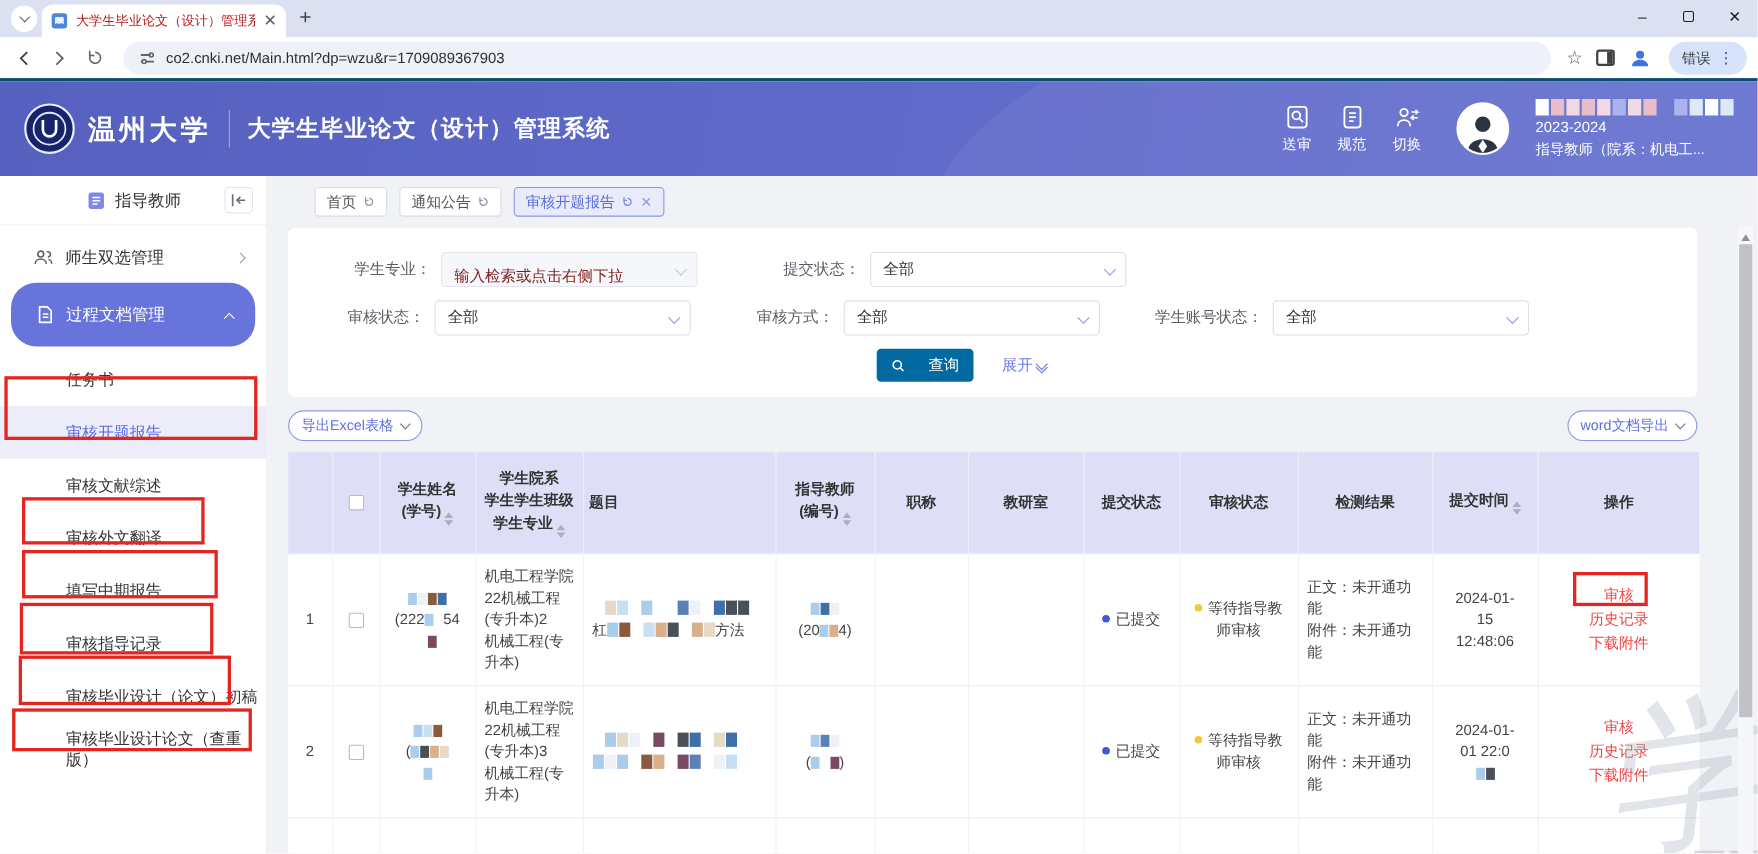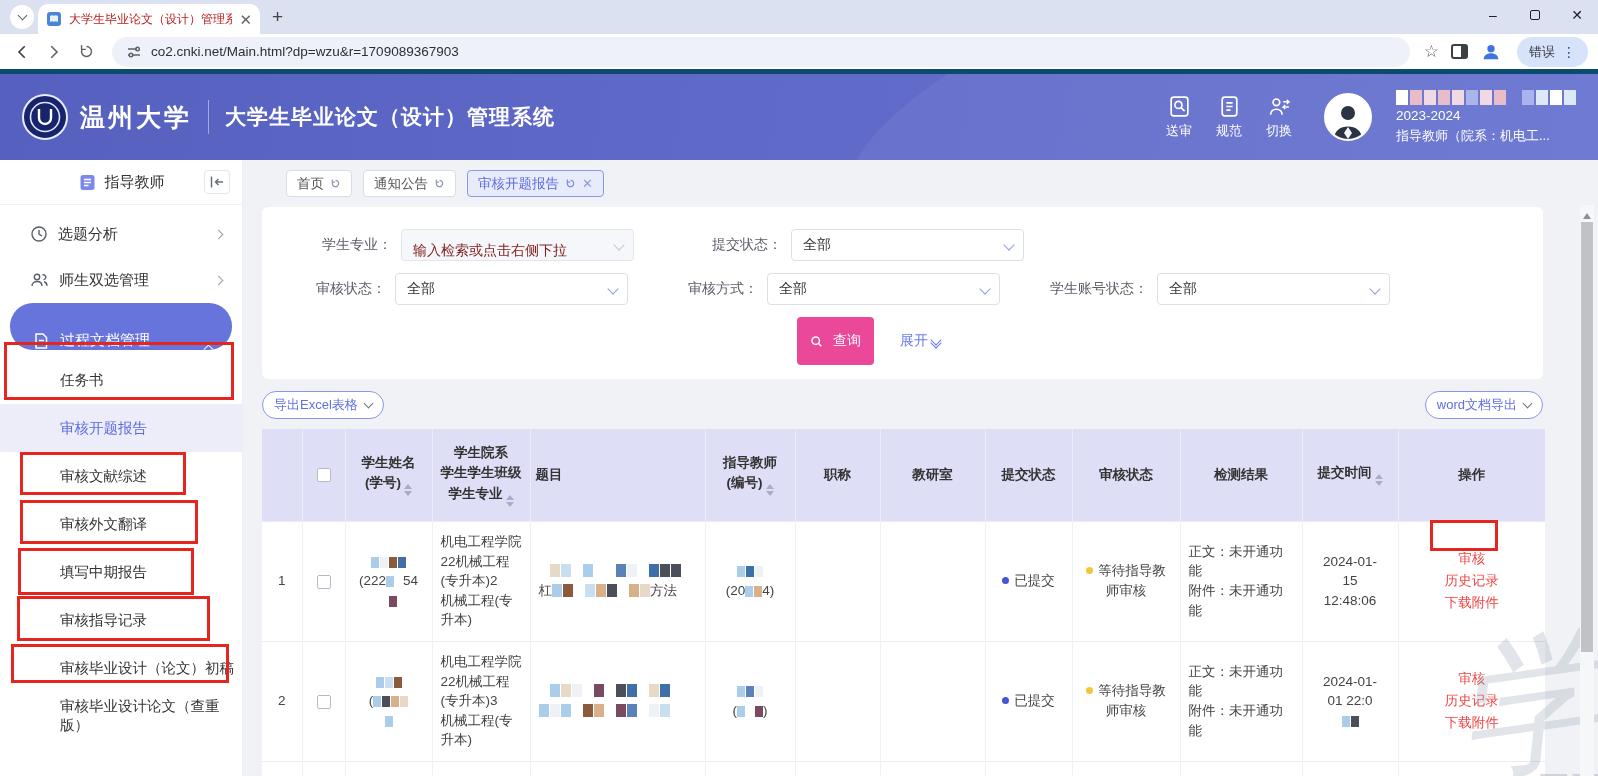--- a/index.html
+++ b/index.html
@@ -11,21 +11,21 @@
   .tabbar{height:34px;background:#dbe1f1;display:flex;align-items:flex-end;padding-left:6px;}
   .tab-search{width:24px;height:24px;border-radius:50%;background:#fff;margin:0 4px 5px 4px;display:flex;align-items:center;justify-content:center;}
   .chev{display:inline-block;width:7px;height:7px;border-right:1.6px solid #5f6368;border-bottom:1.6px solid #5f6368;transform:rotate(45deg);margin-top:-3px;}
   .tab{height:30px;width:222px;background:#fff;border-radius:10px 10px 0 0;display:flex;align-items:center;gap:7px;padding:0 8px;}
   .tab-title{font-size:12px;color:#b91c1c;white-space:nowrap;overflow:hidden;flex:1;}
   .tab-close{font-size:15px;color:#5f6368;line-height:1;}
   .newtab{font-size:19px;color:#444;margin:0 0 6px 12px;}
   .win-controls{margin-left:auto;display:flex;align-self:flex-start;}
   .win-controls>div{width:42px;height:30px;display:flex;align-items:center;justify-content:center;color:#202124;font-size:14px;}
   .win-restore i{display:block;width:10px;height:10px;border:1.2px solid #202124;border-radius:2px;}
-  .toolbar{height:40px;background:#fff;display:flex;align-items:center;padding:0 10px;gap:8px;border-bottom:5px solid #0c4a6e;}
+  .toolbar{height:40px;background:#fff;display:flex;align-items:center;padding:0 10px;gap:8px;border-bottom:3px solid #0c4a6e;}
   .nav-ic{width:24px;height:24px;display:flex;align-items:center;justify-content:center;}
   .omnibox{flex:1;height:30px;background:#eef1f9;border-radius:15px;display:flex;align-items:center;gap:9px;padding:0 14px;margin:0 6px;}
   .url{font-size:13.5px;color:#2c2f33;}
   .star{font-size:17px;color:#5f6368;}
   .panel-ic{width:17px;height:15px;border:2px solid #3c4043;border-radius:3px;position:relative;}
   .panel-ic::after{content:"";position:absolute;right:0;top:0;bottom:0;width:5px;background:#3c4043;}
   .profile-pill{height:30px;background:#d7e3fb;border-radius:15px;display:flex;align-items:center;gap:7px;padding:0 12px;margin-left:6px;}
   .profile-pill .txt{font-size:13px;color:#3a3f47;}
   .kebab{font-size:14px;color:#2d4fa5;letter-spacing:0;}
 
@@ -45,21 +45,21 @@
 
   
   .body-row{display:flex;height:616px;background:#f1f2f6;position:relative;}
   .sidebar{width:243px;background:#fff;flex-shrink:0;border-right:1px solid #ebedf2;}
   .side-head{height:45px;display:flex;align-items:center;justify-content:center;gap:8px;border-bottom:1px solid #f0f0f4;position:relative;font-size:15px;color:#333;font-weight:500;}
   .collapse-btn{position:absolute;right:12px;top:10px;width:26px;height:24px;display:flex;align-items:center;justify-content:center;border:1px solid #e4e6ee;border-radius:4px;}
   .menu{padding-top:6px;}
   .mitem{height:46px;display:flex;align-items:center;gap:10px;padding:0 20px 0 30px;font-size:15px;color:#333;}
   .mitem .mic{display:flex;color:#5a5f6b;}
   .mitem .arrow{margin-left:auto;width:7px;height:7px;border-right:1.5px solid #9aa0ad;border-bottom:1.5px solid #9aa0ad;transform:rotate(-45deg);}
-  .mitem.pill{margin:0 10px;height:47px;border-radius:23px;background:#6674db;color:#fff;padding:0 20px 0 22px;align-items:flex-end;}
+  .mitem.pill{margin:0 10px;height:58px;border-radius:23px;background:#6674db;color:#fff;padding:0 20px 0 22px;}
   .mitem.pill .mic{color:#fff;}
   .mitem.pill .arrow{border-color:#fff;transform:rotate(-135deg) translate(-2px,-2px);}
   .submenu{margin-top:6px;}
   .sitem{height:48px;display:flex;align-items:center;padding-left:60px;font-size:14.5px;color:#333;}
   .sitem.active{background:#ededf9;color:#5b6be0;}
 
   .main{flex:1;position:relative;padding:10px 0 0 19px;overflow:hidden;}
   .chips{display:flex;gap:11px;margin-left:24px;}
   .chip{height:27px;display:flex;align-items:center;gap:6px;background:#fff;border:1px solid #d8dbe8;border-radius:4px;padding:0 10px;font-size:13.5px;color:#555;}
   .chip .ric{display:flex;color:#8f97ab;}
@@ -72,21 +72,21 @@
   .frow{display:flex;align-items:center;margin-bottom:12px;}
   .fgroup{display:flex;align-items:center;}
   .fgroup.g2{margin-left:6px;}
   .fgroup.g3{margin-left:24px;}
   .flabel{width:133px;text-align:right;font-size:14px;color:#5a5e66;padding-right:9px;}
   .select{width:233px;height:32px;border:1px solid #dcdfe6;border-radius:4px;background:#fff;display:flex;align-items:center;padding:0 26px 0 11px;position:relative;font-size:14px;color:#333;}
   .select .chevd{position:absolute;right:10px;top:11px;width:8px;height:8px;border-right:1.6px solid #8f9fe8;border-bottom:1.6px solid #8f9fe8;transform:rotate(45deg);}
   .select.disabled{background:#f5f7fa;color:#7f1d1d;border-color:#e2e6ec;align-items:flex-end;}
   .select.disabled .chevd{border-color:#c4c9d4;}
   .btnrow{display:flex;align-items:center;padding-left:535px;margin-top:2px;margin-bottom:4px;}
-  .search-btn{height:48px;background:#ec4899;color:#fff;border-radius:4px;display:flex;align-items:center;gap:10px;padding:0 13px;font-size:14px;}
+  .search-btn{height:30px;background:#0369a1;color:#fff;border-radius:4px;display:flex;align-items:center;gap:21px;padding:0 13px;font-size:14px;}
   .expand{margin-left:26px;display:flex;align-items:center;gap:4px;color:#6b7ce8;font-size:14px;}
   .dchev{display:flex;flex-direction:column;gap:-2px;}
   .dchev i{width:8px;height:8px;border-right:1.6px solid #6b7ce8;border-bottom:1.6px solid #6b7ce8;transform:rotate(45deg);display:block;}
   .dchev i+i{margin-top:-5px;}
 
   
   .tools{width:1281px;display:flex;justify-content:space-between;align-items:center;margin-top:12px;}
   .pill-btn{height:28px;border:1px solid #8a96e8;border-radius:14px;background:#fff;color:#5f6ee2;display:flex;align-items:center;gap:7px;padding:0 11px;font-size:13px;}
   .pill-btn .chevd{width:7px;height:7px;border-right:1.5px solid #6a7480;border-bottom:1.5px solid #6a7480;transform:rotate(45deg);margin-top:-3px;}
 
@@ -282,30 +282,20 @@
         <span class="collapse-btn">
           <svg width="16" height="14" viewBox="0 0 16 14">
               <path d="M2.5 1.5v11" stroke="#6a7078" stroke-width="1.5"></path>
               <path d="M14 7H6.5m3-3l-3 3 3 3" fill="none" stroke="#6a7078" stroke-width="1.5"></path>
             </svg>
         </span>
       </div>
       <div class="menu">
         <div class="mitem">
           <span class="mic">
-              <svg width="18" height="18" viewBox="0 0 18 18">
-                <circle cx="9" cy="9" r="7" fill="none" stroke="currentColor" stroke-width="1.4"></circle>
-                <path d="M9 5v4.2l3 1.8" fill="none" stroke="currentColor" stroke-width="1.4"></path>
-              </svg>
-            </span>
-          <span>选题分析</span>
-          <span class="arrow"></span>
-        </div>
-        <div class="mitem">
-          <span class="mic">
               <svg width="19" height="18" viewBox="0 0 19 18">
                 <circle cx="7" cy="6" r="2.7" fill="none" stroke="currentColor" stroke-width="1.4"></circle>
                 <path d="M2 15c0-2.8 2.2-4.5 5-4.5s5 1.7 5 4.5" fill="none" stroke="currentColor" stroke-width="1.4"></path>
                 <path d="M12.5 4a2.4 2.4 0 1 1 1 4.6M14 10.8c1.9.5 3 1.9 3 3.9" fill="none" stroke="currentColor" stroke-width="1.4"></path>
               </svg>
             </span>
           <span>师生双选管理</span>
           <span class="arrow"></span>
         </div>
         <div class="mitem pill">

